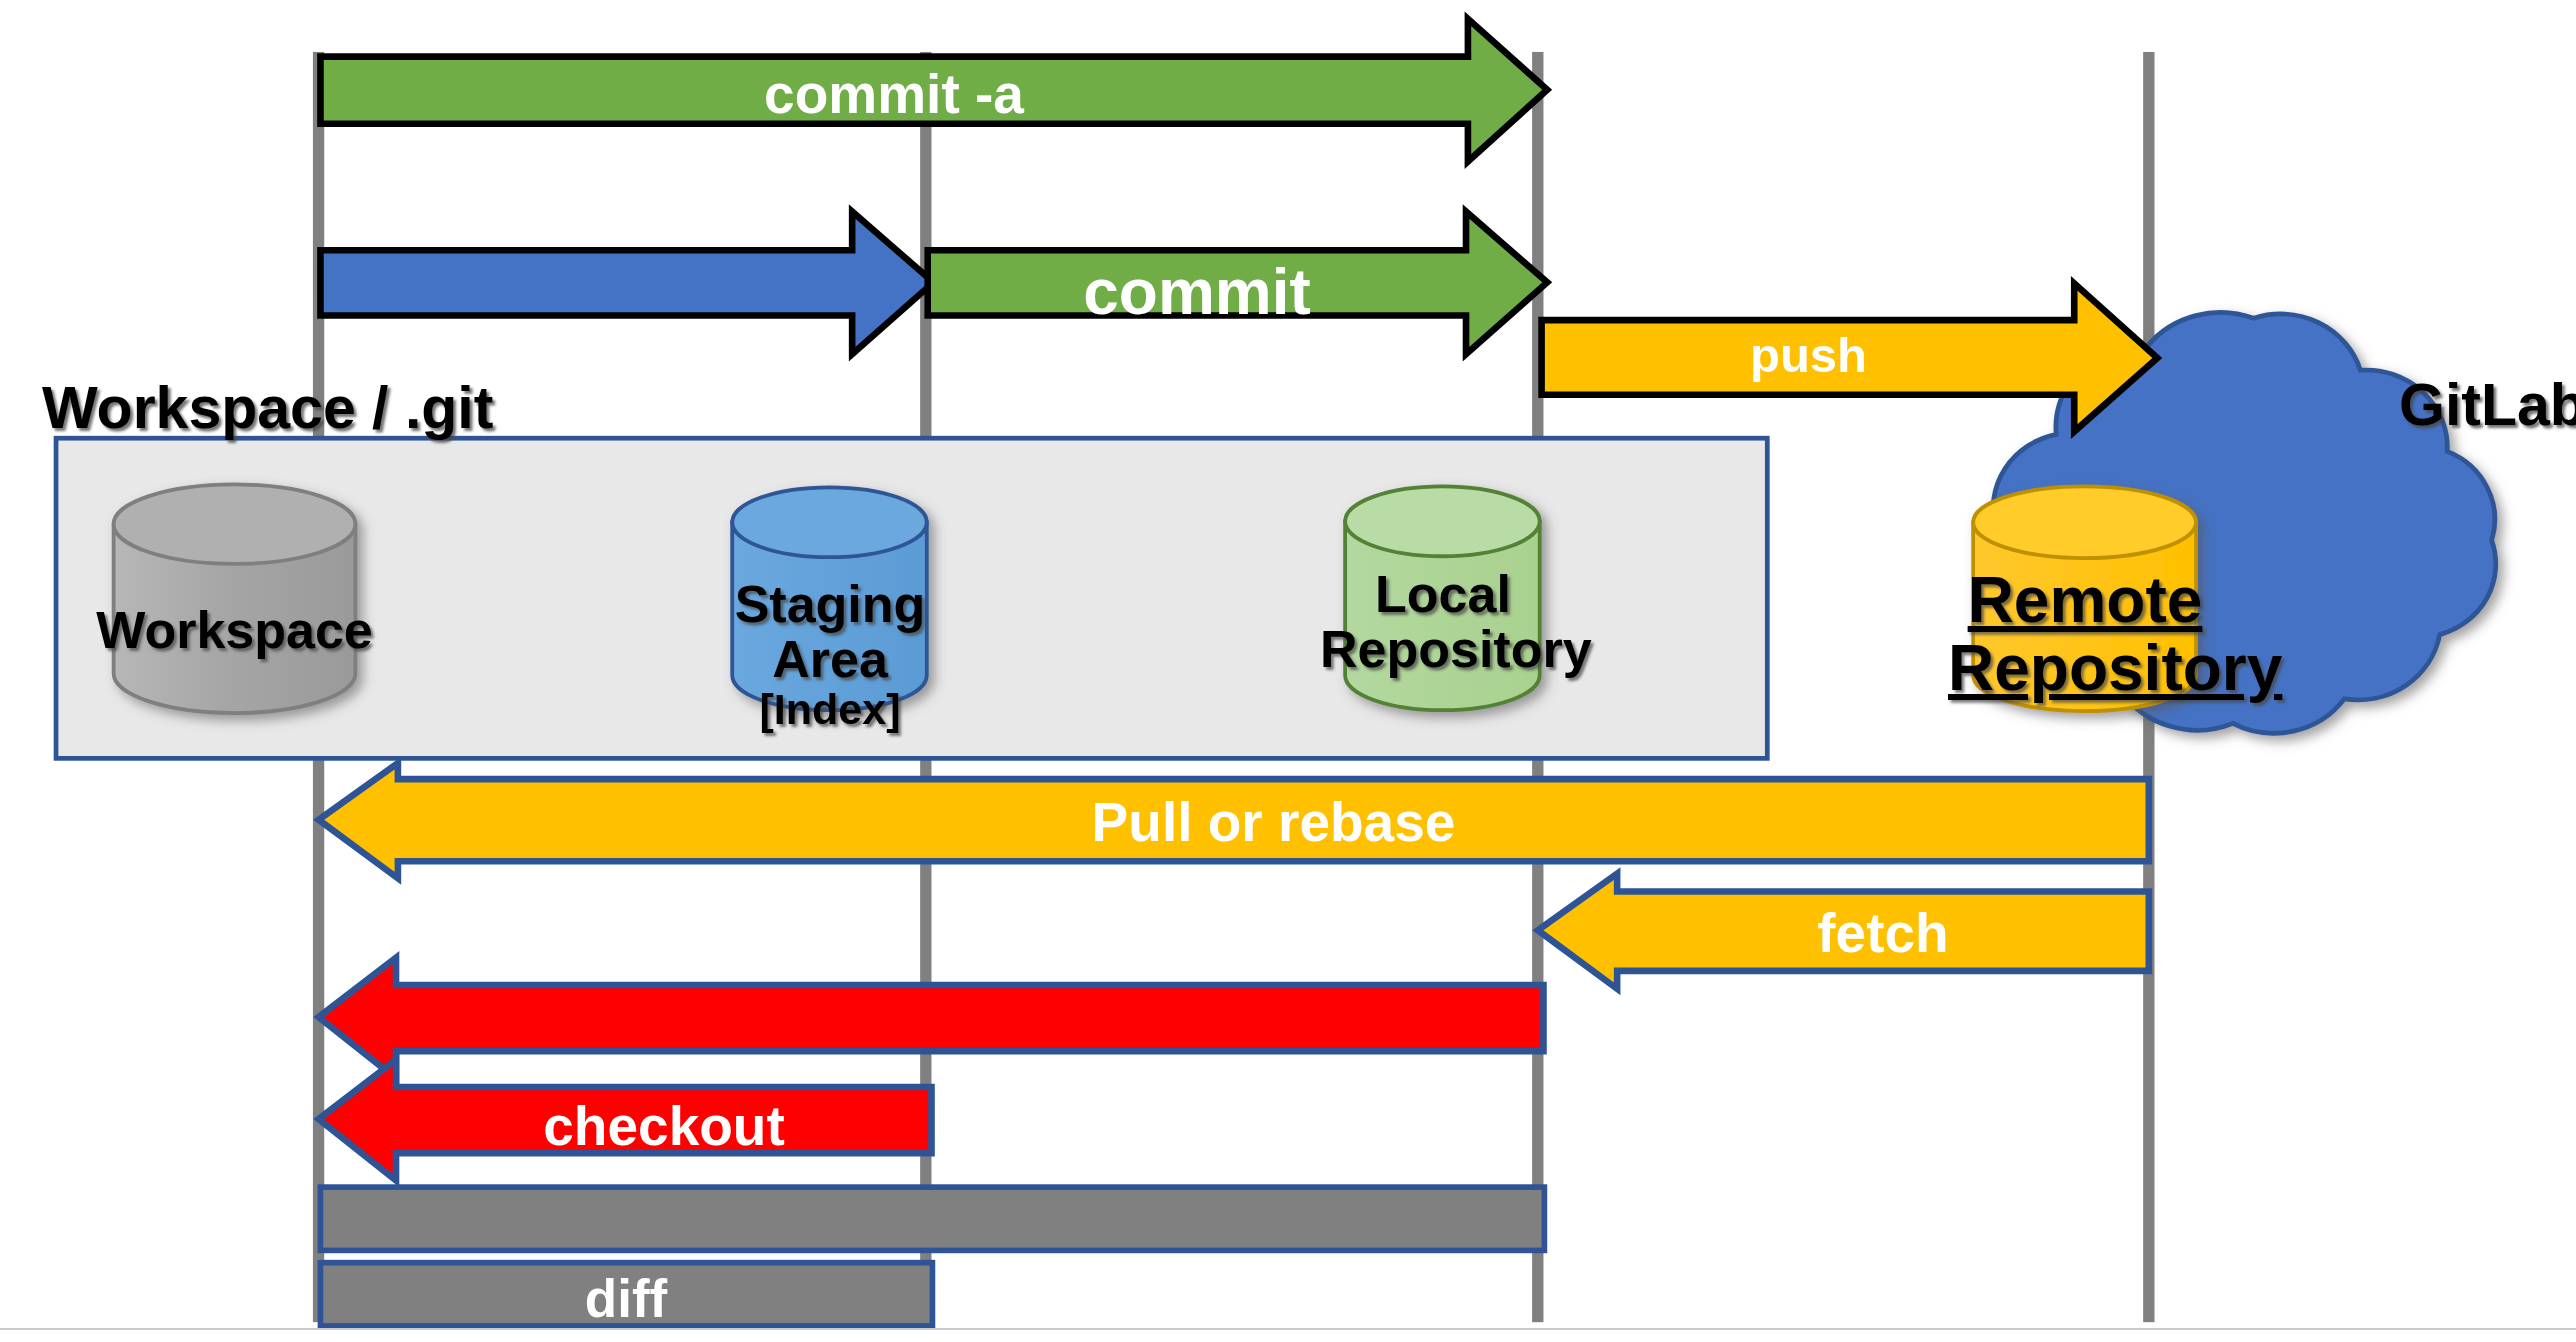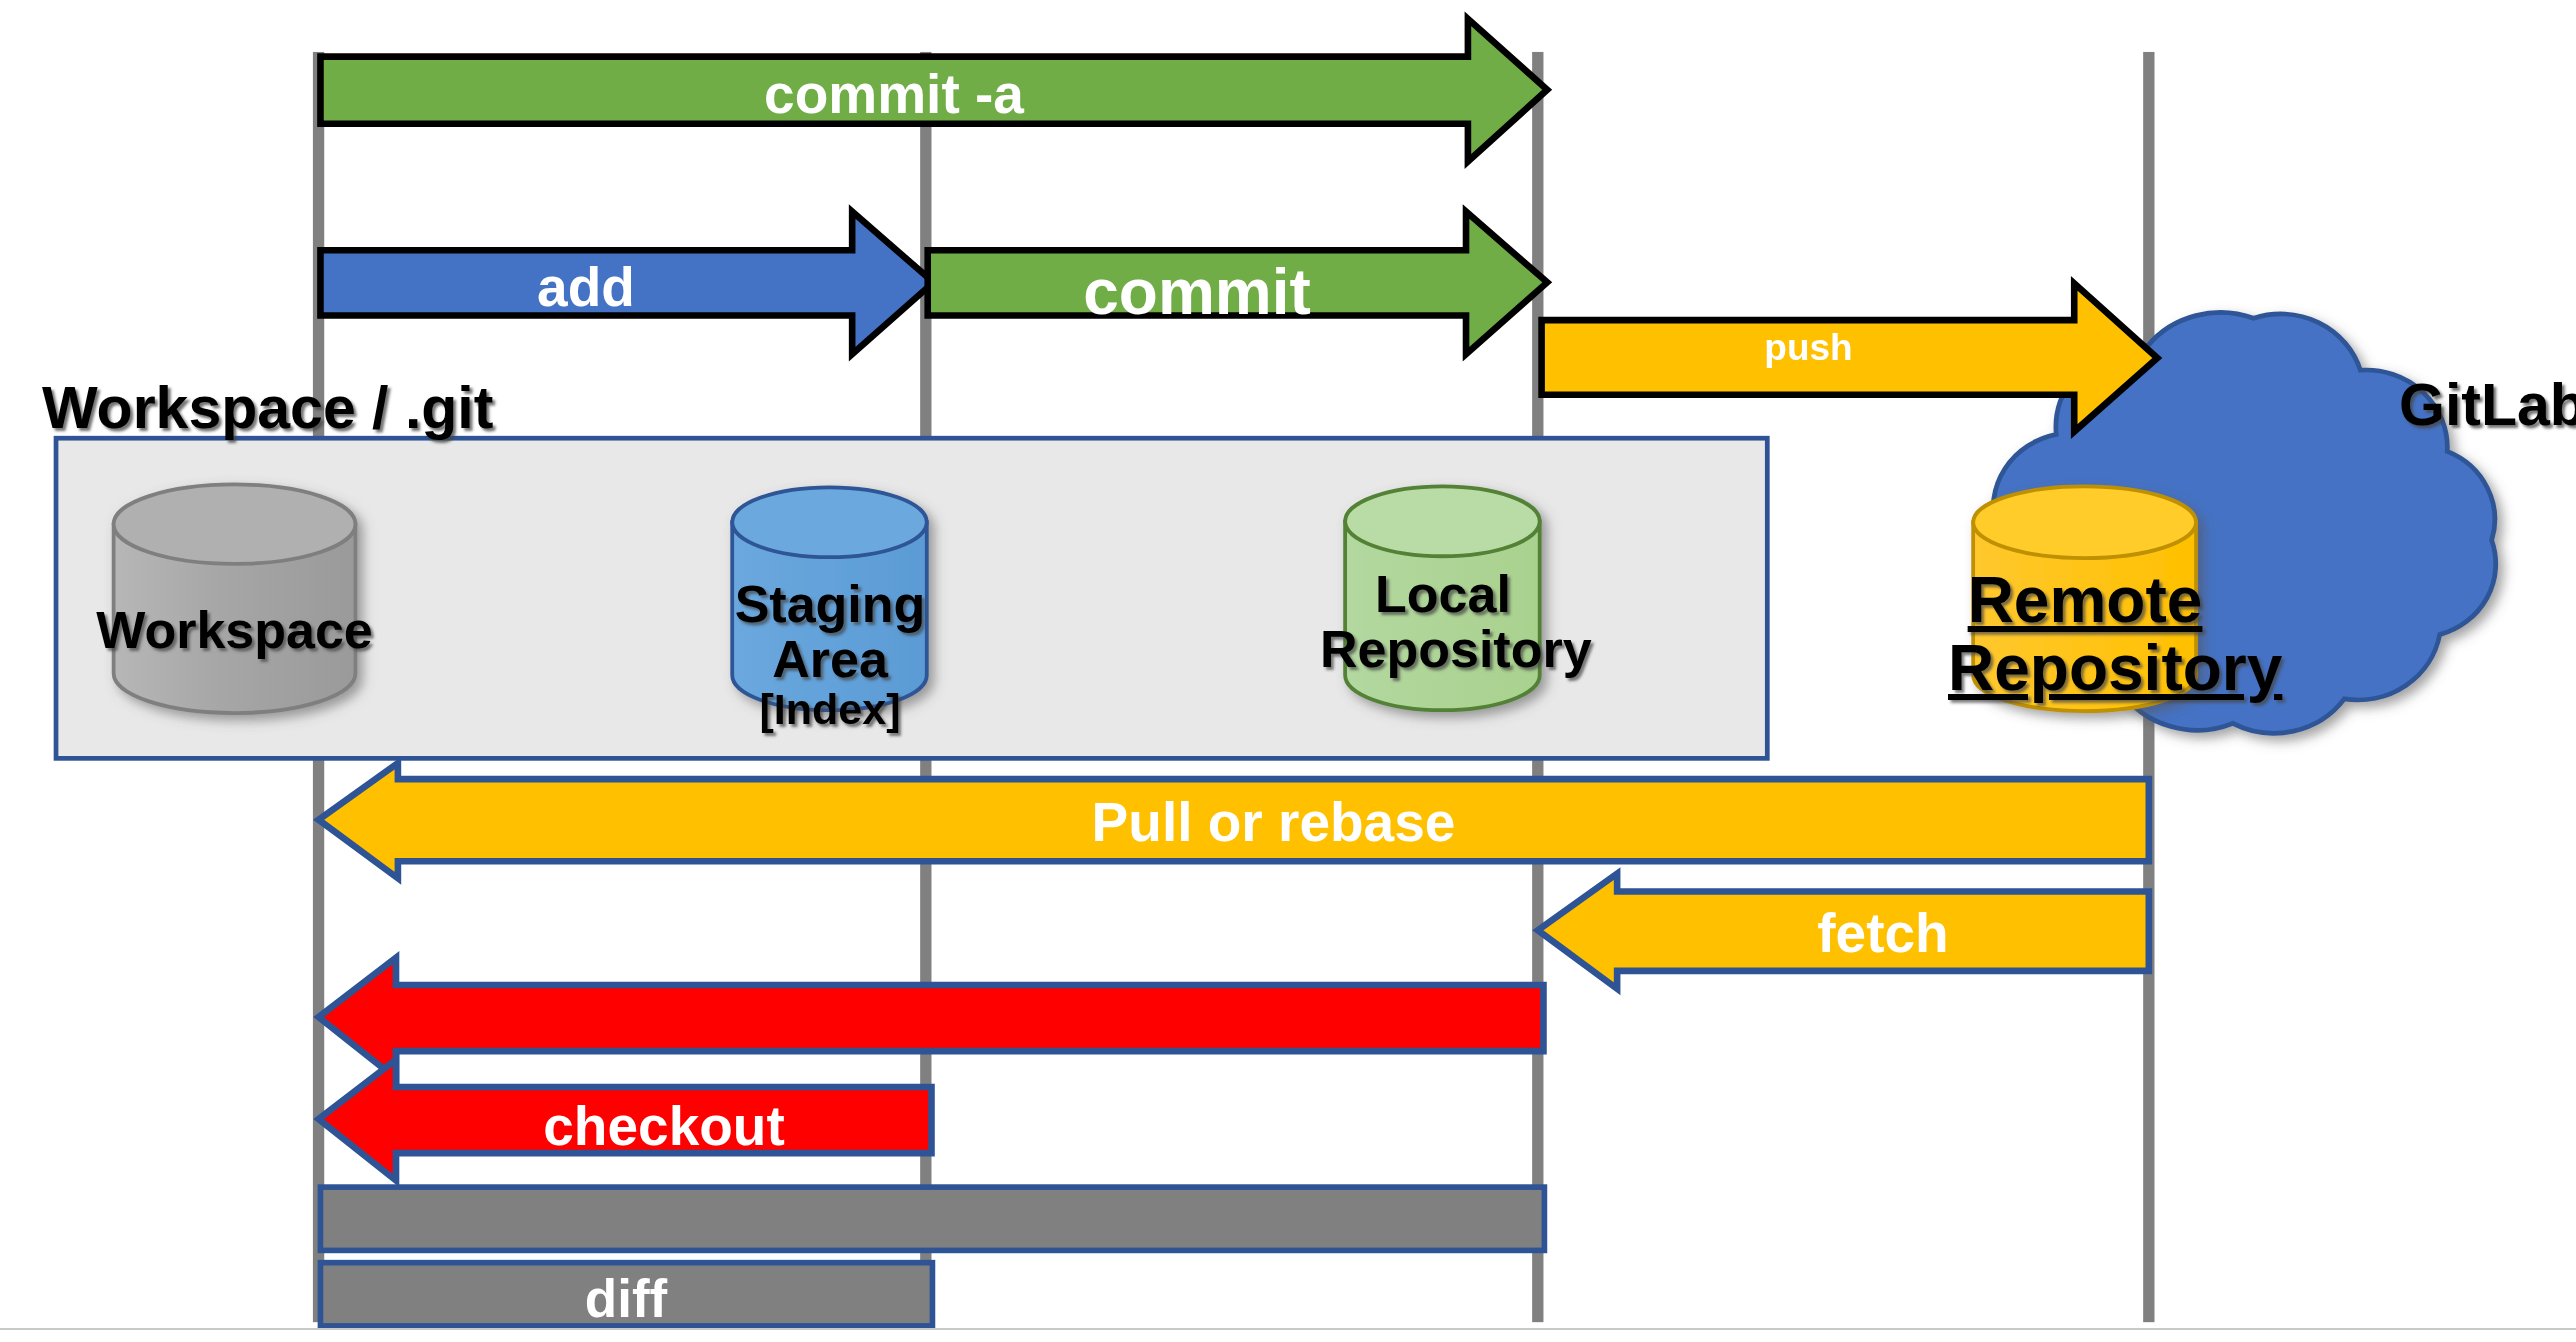--- a/index.html
+++ b/index.html
@@ -108,25 +108,24 @@
 
     <path d="M986 1151 L419 1151 L419 1122 L337 1185 L419 1250 L419 1221 L986 1221 Z" fill="#ff0000" stroke="#2e5496" stroke-width="7"></path>
 
     <rect x="339" y="1257" width="1296" height="67" fill="#808080" stroke="#2e5496" stroke-width="6"></rect>
 
     <rect x="339" y="1337" width="648" height="67" fill="#808080" stroke="#2e5496" stroke-width="6"></rect>
   </svg>
 
   <div class="lbl" style="left:320px;top:62px;width:1148px;font-size:55px;">commit -a</div>
 
-  <div class="lbl" style="left:320px;top:255px;width:532px;font-size:55px;">add</div>
 
   <div class="lbl" style="left:928px;top:255px;width:538px;font-size:64px;">commit</div>
 
-  <div class="lbl" style="left:1542px;top:327px;width:533px;font-size:37px;">push</div>
+  <div class="lbl" style="left:1542px;top:327px;width:533px;font-size:49px;">push</div>
 
   <div class="lbl" style="left:398px;top:790px;width:1751px;font-size:55px;">Pull or rebase</div>
 
   <div class="lbl" style="left:1617px;top:901px;width:532px;font-size:55px;">fetch</div>
 
 
   <div class="lbl" style="left:396px;top:1094px;width:536px;font-size:55px;">checkout</div>
 
 
   <div class="lbl" style="left:320px;top:1268px;width:612px;font-size:53px;">diff</div>

